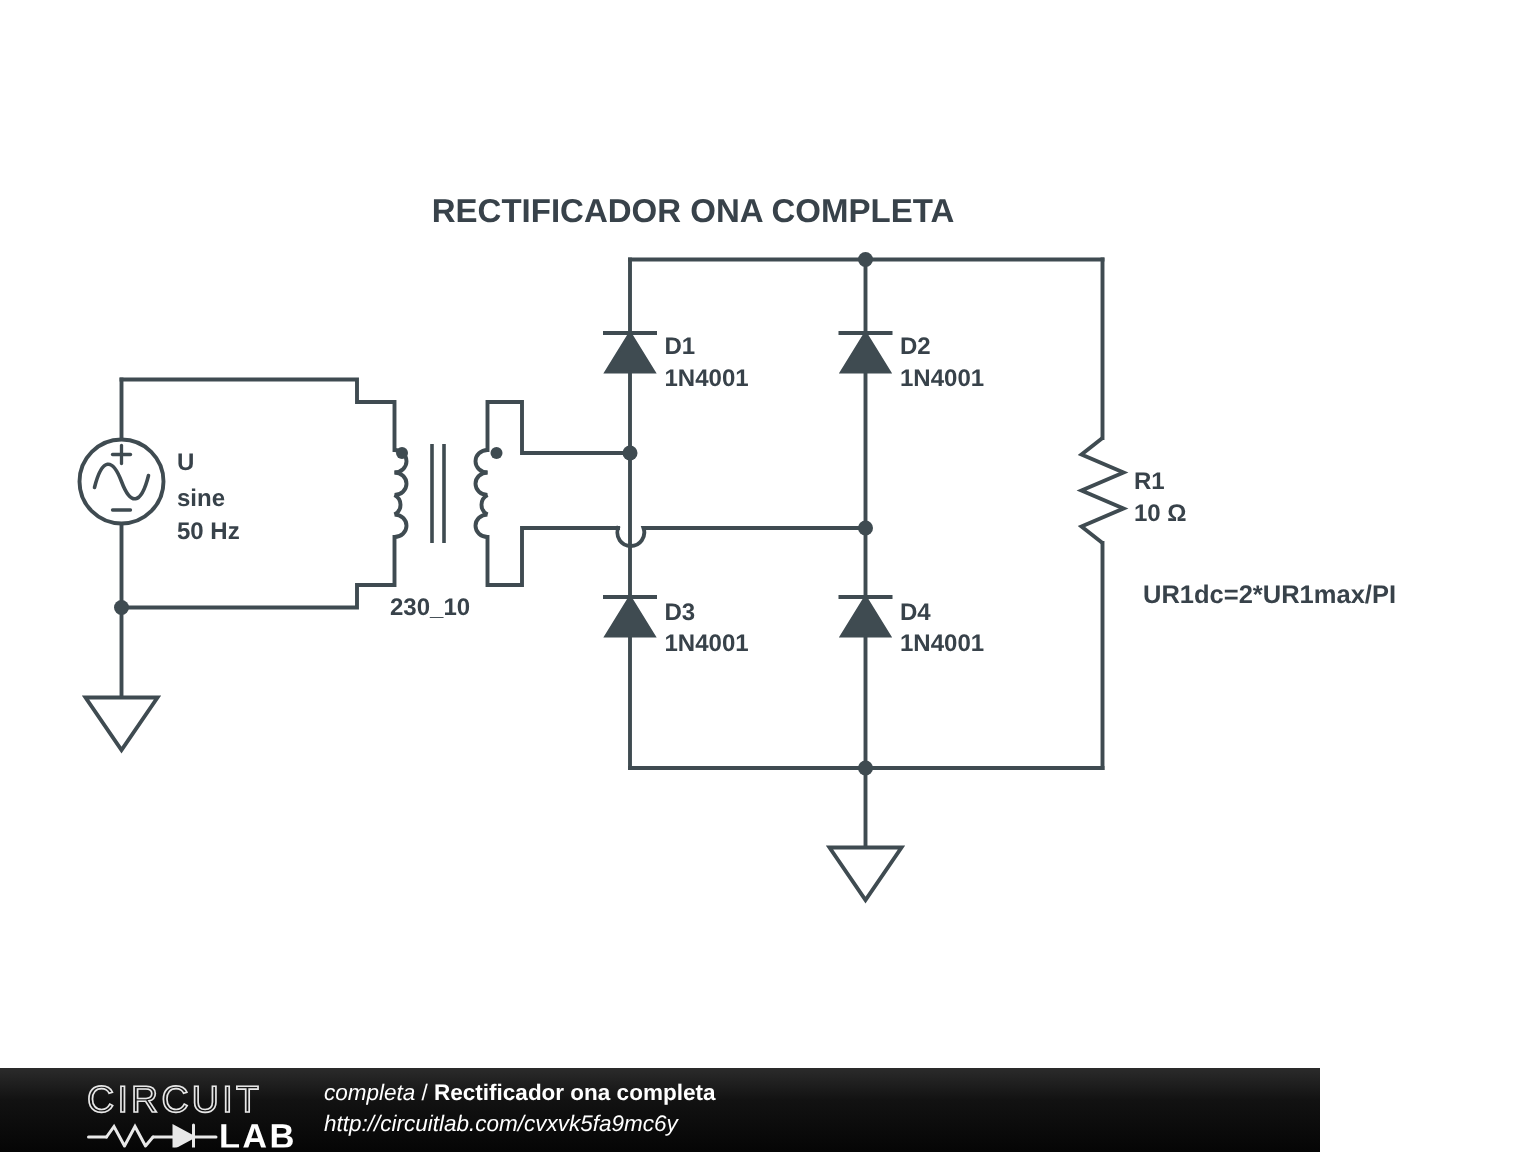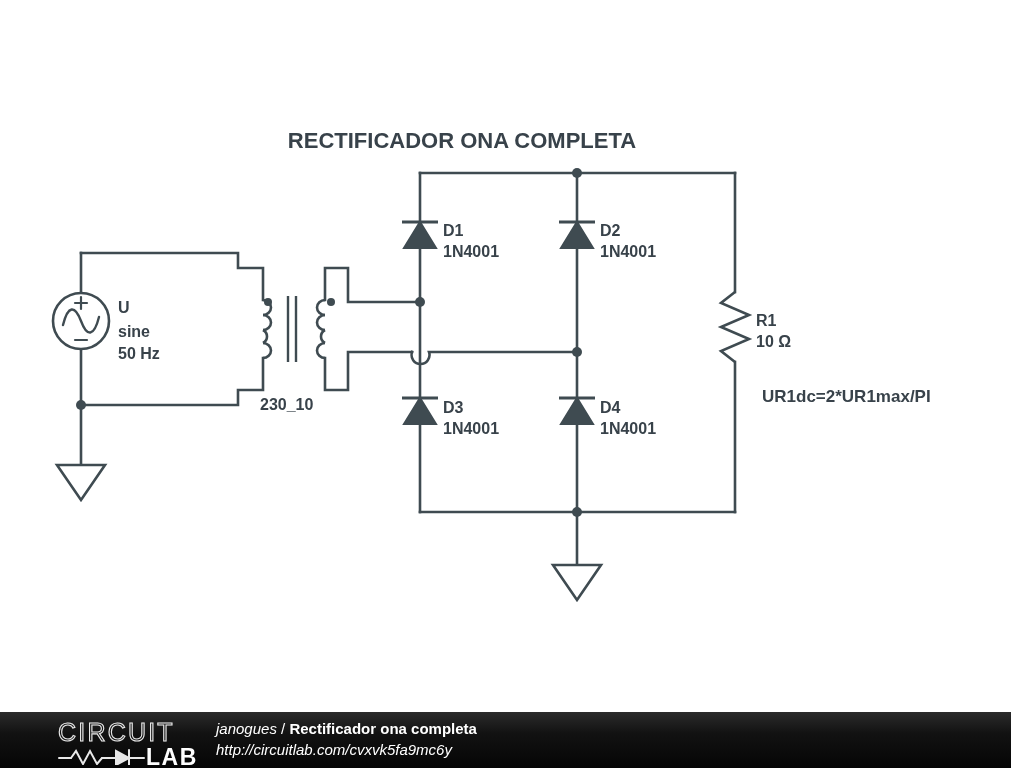--- a/index.html
+++ b/index.html
@@ -29,21 +29,21 @@
     position: absolute;
     left: 0;
     top: 0;
   }
 
   
   #footer-bar {
     position: absolute;
     left: 0;
     top: 712px;
-    width: 1011px;
+    width: 880px;
     height: 56px;
     background: #101010;
     background: linear-gradient(to bottom, #2b2b2b 0%, #121212 38%, #050505 100%);
     overflow: hidden;
   }
   #footer-logo {
     position: absolute;
     left: 58px;
     top: 5px;
     width: 150px;
@@ -230,17 +230,17 @@
       <line x1="44" y1="41" x2="58" y2="41"></line>
       <path d="M 58,34 L 58,48 L 71,41 Z" fill="#e8e8e8" stroke="#e8e8e8"></path>
       <line x1="71" y1="33" x2="71" y2="49"></line>
       <line x1="71" y1="41" x2="86" y2="41"></line>
     </g>
 
     <text x="88" y="48" font-family="Liberation Sans, sans-serif" font-size="23" font-weight="bold" letter-spacing="1.5" fill="#ffffff">LAB</text>
   </svg>
 
   <div id="footer-text">
-    <div class="footer-line1"><span class="footer-user">janogues</span><span class="footer-sep"> / </span><span class="footer-title">Rectificador ona completa</span></div>
+    <div class="footer-line1"><span class="footer-user">completa</span><span class="footer-sep"> / </span><span class="footer-title">Rectificador ona completa</span></div>
     <div class="footer-line2">http://circuitlab.com/cvxvk5fa9mc6y</div>
   </div>
 
 </div>
 
 </body></html>

